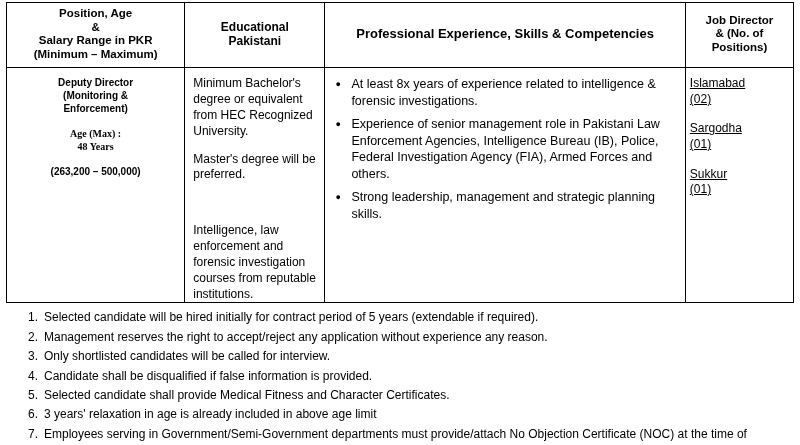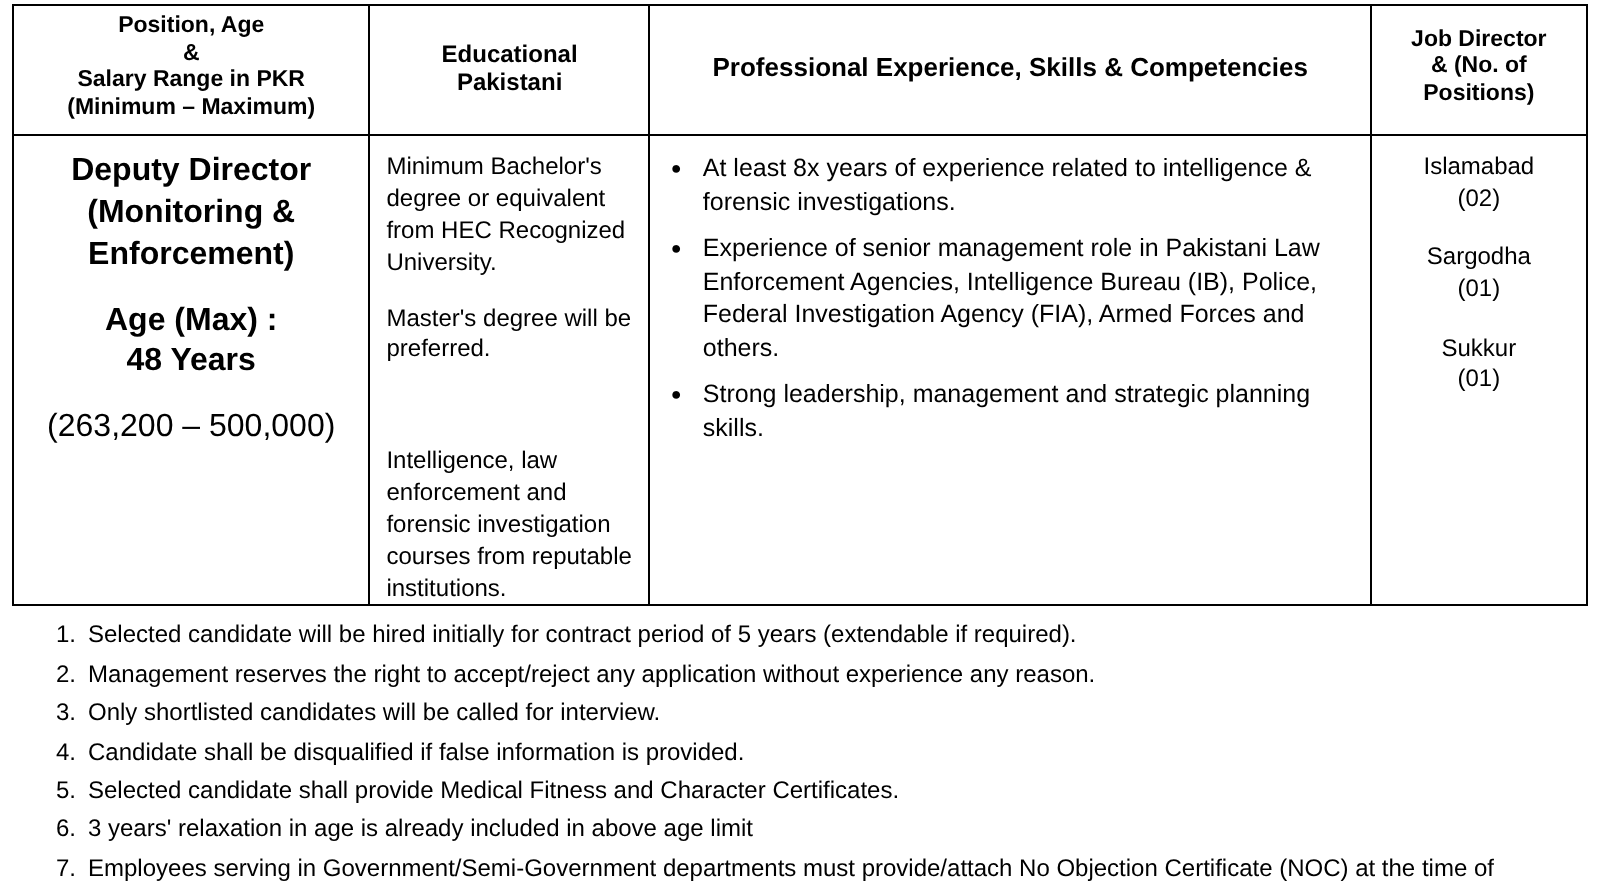--- a/index.html
+++ b/index.html
@@ -46,27 +46,27 @@
   .th-loc { font-size: 11.5px; }
 
   .col1 { width: 178px; }
   .col2 { width: 140px; }
   .col3 { width: 360px; }
   .col4 { width: 108px; }
 
   td.cell-position {
     text-align: center;
     font-weight: bold;
-    font-size: 16px;
+    font-size: 10px;
     padding: 8px 6px 6px 6px;
     line-height: 1.3;
   }
   td.cell-position .gap { height: 12px; }
-  td.cell-position .age-line { font-weight: bold; }
-  td.cell-position .salary { font-weight: normal; }
+  td.cell-position .age-line { font-weight: bold; font-family: Liberation Serif, serif; }
+  td.cell-position .salary { font-weight: bold; }
 
   td.cell-edu {
     text-align: left;
     font-size: 12px;
     padding: 8px 8px 0 8px;
     line-height: 1.32;
   }
   td.cell-edu p { margin: 0 0 12px 0; }
   td.cell-edu p:last-child { margin-bottom: 0; margin-top: 40px; }
 
@@ -88,24 +88,24 @@
   ul.exp-list li:before {
     content: "\25CF";
     position: absolute;
     left: -14px;
     top: 0px;
     font-size: 9px;
     line-height: 17px;
   }
 
   td.cell-loc {
-    text-align: center;
     font-size: 12px;
     padding: 8px 4px 14px 4px;
     line-height: 1.3;
+    text-decoration: underline;
   }
   td.cell-loc .loc-block { margin-bottom: 14px; }
   td.cell-loc .loc-block:last-child { margin-bottom: 0; }
 
   .terms {
     margin: 6px 0 0 12px;
     width: 778px;
   }
   .terms-title {
     font-weight: bold;

